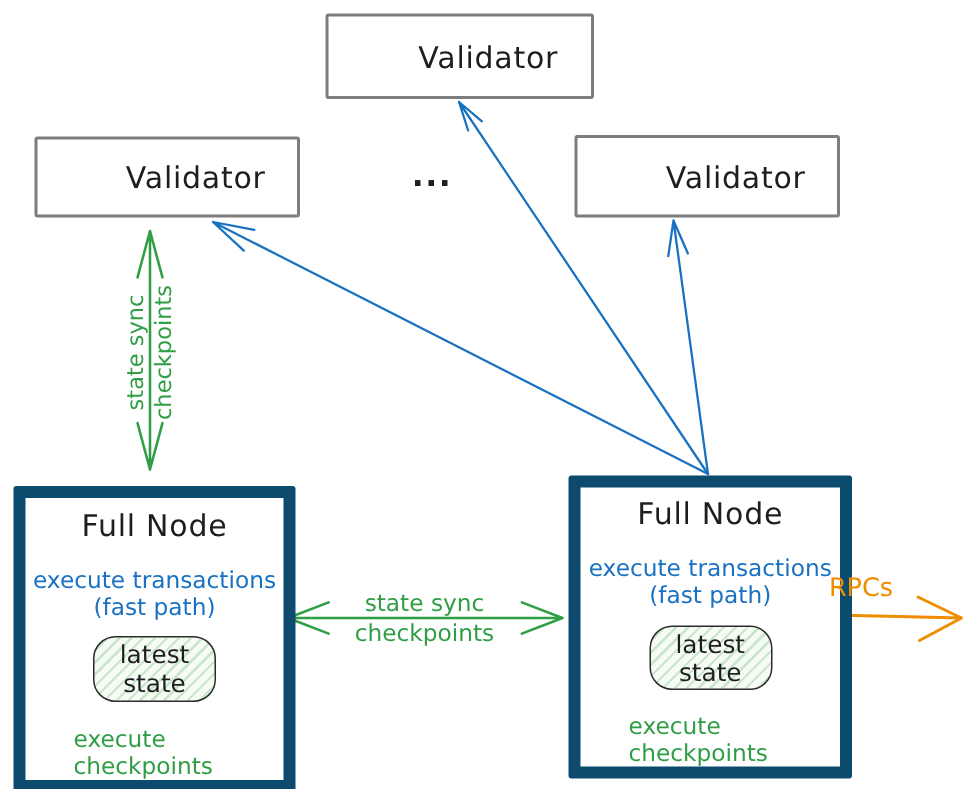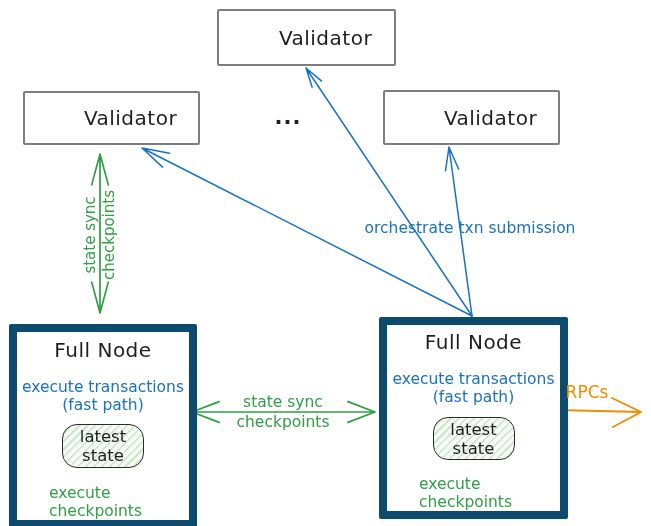--- a/index.html
+++ b/index.html
@@ -54,21 +54,21 @@
   .left-sync-label{
     left:100px;top:235px;width:130px;
     transform:translate(-50%,-50%) rotate(-90deg);
     color:var(--green,#2f9e44);font-size:15px;line-height:19px;
   }
   .mid-sync-label{
     left:283px;top:412px;width:150px;
     color:var(--green,#2f9e44);font-size:15.5px;line-height:20px;
   }
   .orchestrate-label{left:470px;top:228px;color:var(--blue,#1971c2);font-size:15.5px;}
-  .rpc-label{left:587px;top:392px;color:var(--orange,#f08c00);font-size:17px;}
+  .rpc-label{left:574px;top:392px;color:var(--orange,#f08c00);font-size:17px;}
 </style>
 </head>
 <body>
 
 <div class="canvas">
 
   <svg class="arrows" viewBox="0 0 651 526">
     <g>
       <path class="edge-blue" d="M472,316 L142,148 M142,148 L169.5,153.3 M142,148 L162.5,167.1"></path>
       <path class="edge-blue" d="M472,316 L306,68 M306,68 L321.3,80.9 M306,68 L312.1,87"></path>
@@ -124,17 +124,16 @@
   <div class="label left-sync-label">
     <div>state sync</div>
     <div>checkpoints</div>
   </div>
 
   <div class="label mid-sync-label">
     <div>state sync</div>
     <div>checkpoints</div>
   </div>
 
-  <div class="label orchestrate-label">orchestrate txn submission</div>
 
   <div class="label rpc-label">RPCs</div>
 
 </div>
 
 </body></html>

